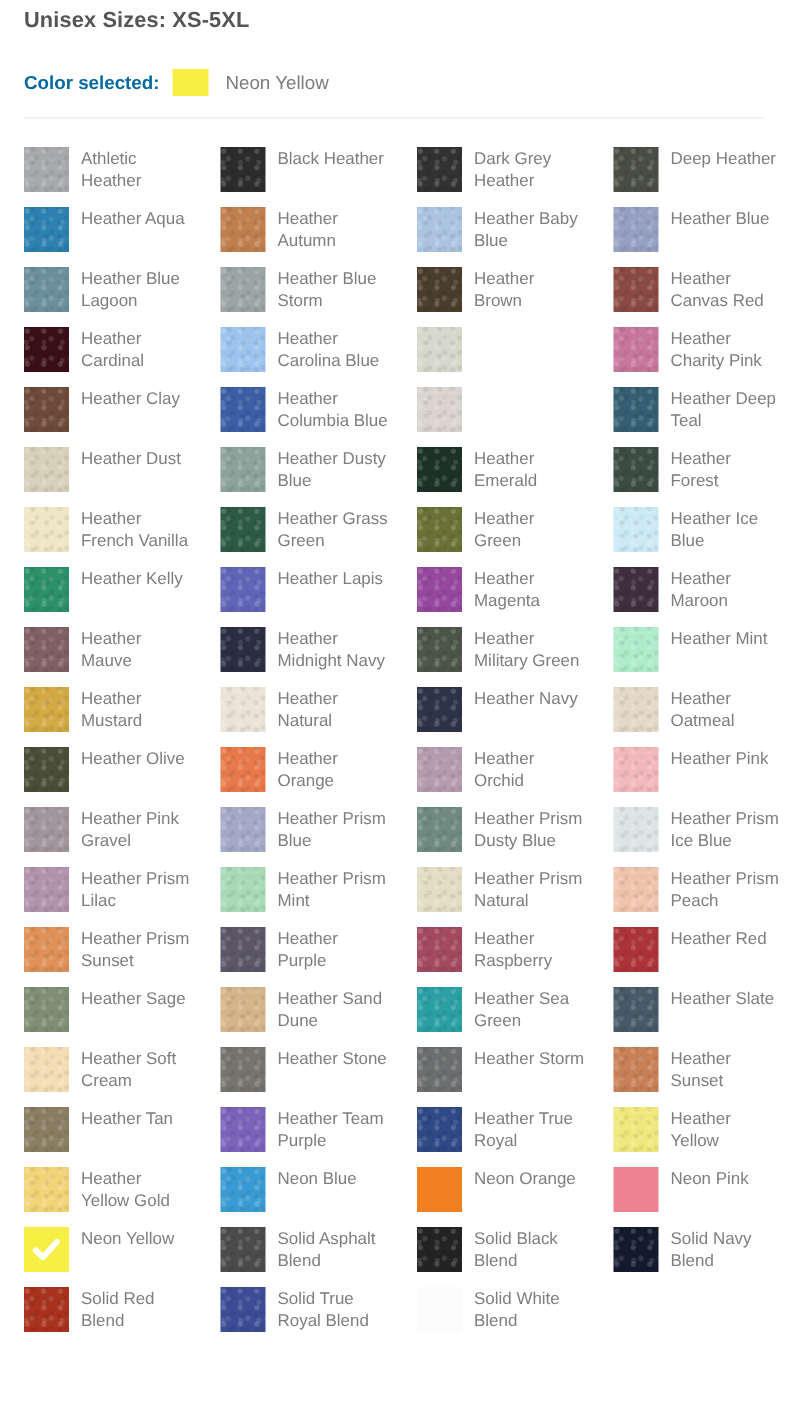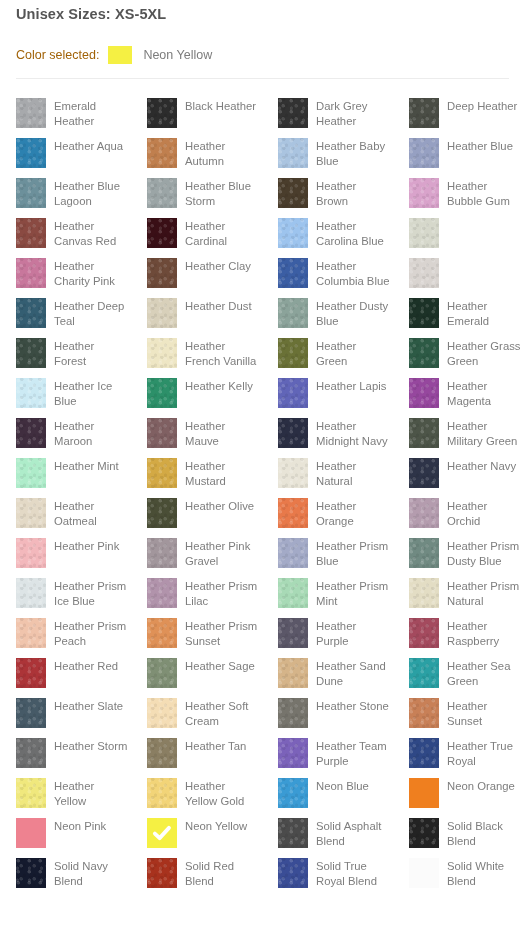--- a/index.html
+++ b/index.html
@@ -38,22 +38,22 @@
   .selected-row {
     position: absolute;
     left: 16px;
     top: 46px;
     display: flex;
     align-items: center;
     height: 18px;
   }
   .selected-label {
     font-size: 12.5px;
-    font-weight: normal;
-    color: #a16207;
+    font-weight: bold;
+    color: #0369a1;
     margin-right: 9px;
     white-space: nowrap;
   }
   .selected-chip {
     width: 24px;
     height: 18px;
     display: block;
     margin-right: 11px;
     flex: 0 0 auto;
   }
@@ -145,21 +145,21 @@
     <span class="selected-label">Color selected:</span>
     <span class="selected-chip" style="background: rgb(245, 240, 67);"></span>
     <span class="selected-name">Neon Yellow</span>
   </div>
 
   <div class="divider"></div>
 
   <div class="swatch-grid">
       <div class="swatch-item">
         <div class="swatch-chip heathered" style="background: rgb(167, 169, 172);"></div>
-        <div class="swatch-name">Emerald Heather</div>
+        <div class="swatch-name">Athletic Heather</div>
       </div>
       <div class="swatch-item">
         <div class="swatch-chip heathered" style="background: rgb(44, 44, 44);"></div>
         <div class="swatch-name">Black Heather</div>
       </div>
       <div class="swatch-item">
         <div class="swatch-chip heathered" style="background: rgb(50, 50, 50);"></div>
         <div class="swatch-name">Dark Grey Heather</div>
       </div>
       <div class="swatch-item">
@@ -188,24 +188,20 @@
       </div>
       <div class="swatch-item">
         <div class="swatch-chip heathered" style="background: rgb(155, 165, 166);"></div>
         <div class="swatch-name">Heather Blue Storm</div>
       </div>
       <div class="swatch-item">
         <div class="swatch-chip heathered" style="background: rgb(74, 61, 44);"></div>
         <div class="swatch-name">Heather Brown</div>
       </div>
       <div class="swatch-item">
-        <div class="swatch-chip heathered" style="background: rgb(217, 163, 203);"></div>
-        <div class="swatch-name">Heather Bubble Gum</div>
-      </div>
-      <div class="swatch-item">
         <div class="swatch-chip heathered" style="background: rgb(138, 74, 66);"></div>
         <div class="swatch-name">Heather Canvas Red</div>
       </div>
       <div class="swatch-item">
         <div class="swatch-chip heathered" style="background: rgb(58, 15, 22);"></div>
         <div class="swatch-name">Heather Cardinal</div>
       </div>
       <div class="swatch-item">
         <div class="swatch-chip heathered" style="background: rgb(157, 196, 238);"></div>
         <div class="swatch-name">Heather Carolina Blue</div>
@@ -246,28 +242,28 @@
       </div>
       <div class="swatch-item">
         <div class="swatch-chip heathered" style="background: rgb(59, 76, 67);"></div>
         <div class="swatch-name">Heather Forest</div>
       </div>
       <div class="swatch-item">
         <div class="swatch-chip heathered" style="background: rgb(238, 230, 196);"></div>
         <div class="swatch-name">Heather French Vanilla</div>
       </div>
       <div class="swatch-item">
+        <div class="swatch-chip heathered" style="background: rgb(45, 90, 69);"></div>
+        <div class="swatch-name">Heather Grass Green</div>
+      </div>
+      <div class="swatch-item">
         <div class="swatch-chip heathered" style="background: rgb(106, 113, 54);"></div>
         <div class="swatch-name">Heather Green</div>
       </div>
       <div class="swatch-item">
-        <div class="swatch-chip heathered" style="background: rgb(45, 90, 69);"></div>
-        <div class="swatch-name">Heather Grass Green</div>
-      </div>
-      <div class="swatch-item">
         <div class="swatch-chip heathered" style="background: rgb(204, 234, 244);"></div>
         <div class="swatch-name">Heather Ice Blue</div>
       </div>
       <div class="swatch-item">
         <div class="swatch-chip heathered" style="background: rgb(44, 144, 105);"></div>
         <div class="swatch-name">Heather Kelly</div>
       </div>
       <div class="swatch-item">
         <div class="swatch-chip heathered" style="background: rgb(97, 101, 184);"></div>
         <div class="swatch-name">Heather Lapis</div>
@@ -394,26 +390,26 @@
       </div>
       <div class="swatch-item">
         <div class="swatch-chip heathered" style="background: rgb(244, 221, 181);"></div>
         <div class="swatch-name">Heather Soft Cream</div>
       </div>
       <div class="swatch-item">
         <div class="swatch-chip heathered" style="background: rgb(118, 116, 108);"></div>
         <div class="swatch-name">Heather Stone</div>
       </div>
       <div class="swatch-item">
+        <div class="swatch-chip heathered" style="background: rgb(109, 110, 111);"></div>
+        <div class="swatch-name">Heather Storm</div>
+      </div>
+      <div class="swatch-item">
         <div class="swatch-chip heathered" style="background: rgb(200, 128, 87);"></div>
         <div class="swatch-name">Heather Sunset</div>
-      </div>
-      <div class="swatch-item">
-        <div class="swatch-chip heathered" style="background: rgb(109, 110, 111);"></div>
-        <div class="swatch-name">Heather Storm</div>
       </div>
       <div class="swatch-item">
         <div class="swatch-chip heathered" style="background: rgb(138, 126, 98);"></div>
         <div class="swatch-name">Heather Tan</div>
       </div>
       <div class="swatch-item">
         <div class="swatch-chip heathered" style="background: rgb(123, 98, 186);"></div>
         <div class="swatch-name">Heather Team Purple</div>
       </div>
       <div class="swatch-item">

